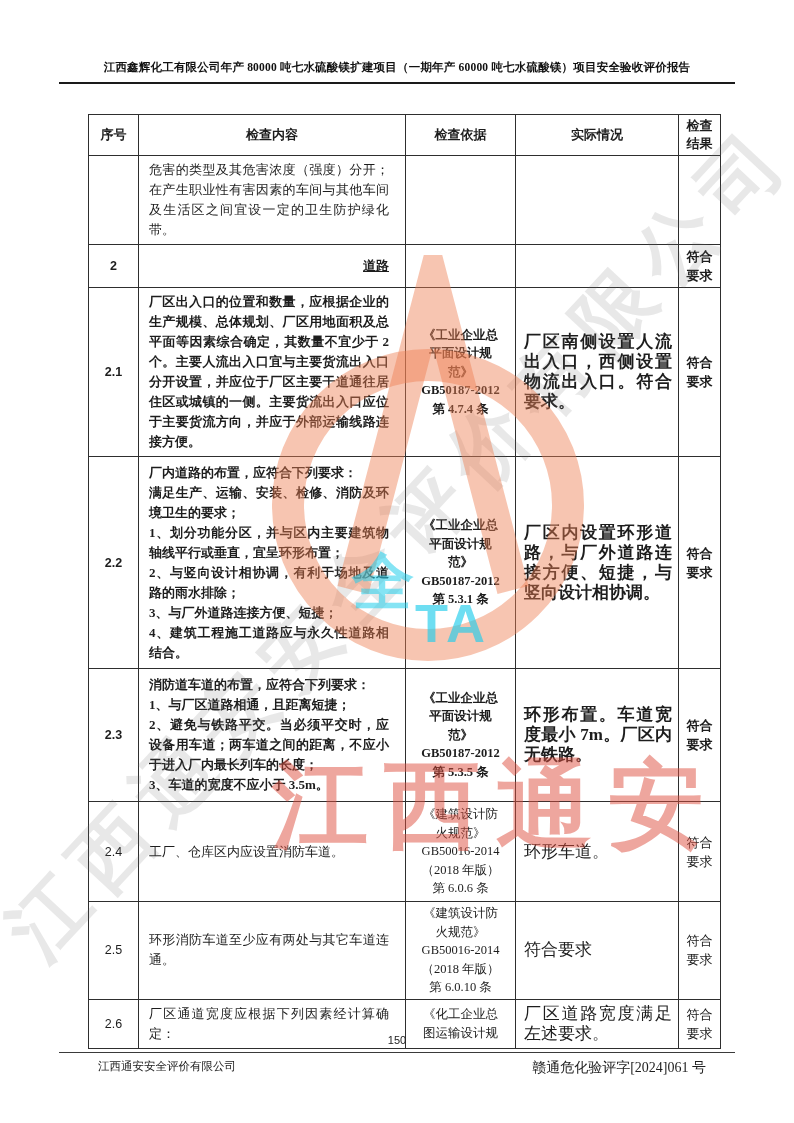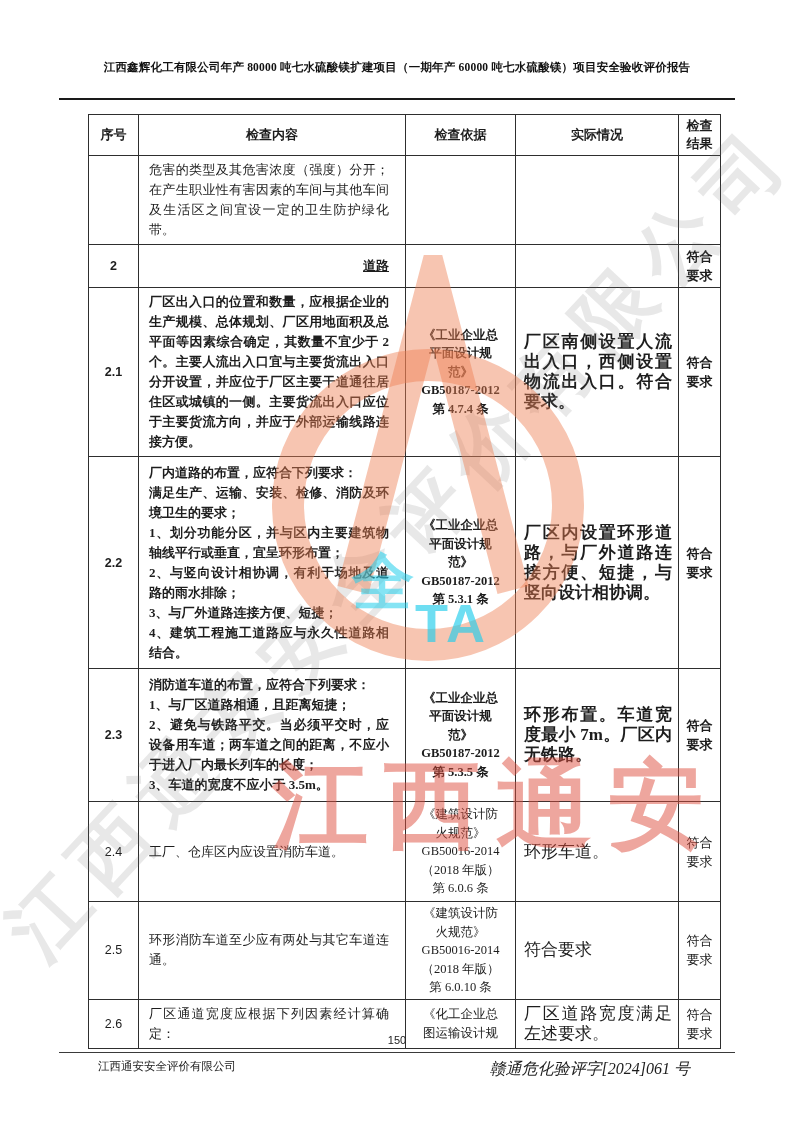--- a/index.html
+++ b/index.html
@@ -9,21 +9,21 @@
     width: 794px; height: 1123px;
     font-family: "Liberation Serif", serif;
     color: #1d1d1d;
     overflow: hidden;
   }
 
   
   .doc-header {
     position: absolute; left: 59px; right: 59px; top: 60px;
     border-bottom: 2px solid #1a1a1a;
-    padding-bottom: 23px;
+    padding-bottom: 7px;
     text-align: center;
     z-index: 1;
   }
   .doc-header-title {
     font-size: 11.5px; font-weight: bold; color: #111;
     letter-spacing: 0.2px;
   }
 
   
   table.check-table {
@@ -81,22 +81,22 @@
   }
   .footer-rule {
     position: absolute; left: 59px; right: 59px; top: 1052px;
     border-top: 1.5px solid #3a3a3a; z-index: 1;
   }
   .footer-left {
     position: absolute; left: 98px; top: 1059px;
     font-size: 11.5px; color: #1d1d1d; z-index: 1;
   }
   .footer-right {
-    position: absolute; right: 104px; top: 1059px;
-    font-size: 16px; color: #1d1d1d; z-index: 1; font-style: italic;
+    position: absolute; right: 88px; top: 1059px;
+    font-size: 14px; color: #1d1d1d; z-index: 1;
   }
 
   
   .wm { position: absolute; pointer-events: none; z-index: 5; }
   .wm-diagonal {
     left: -180px; top: 490px; width: 1160px;
     transform: rotate(-47deg); transform-origin: center;
     text-align: center;
     font-size: 78px; letter-spacing: 14px; font-weight: bold;
     color: rgba(110,110,110,0.16);

